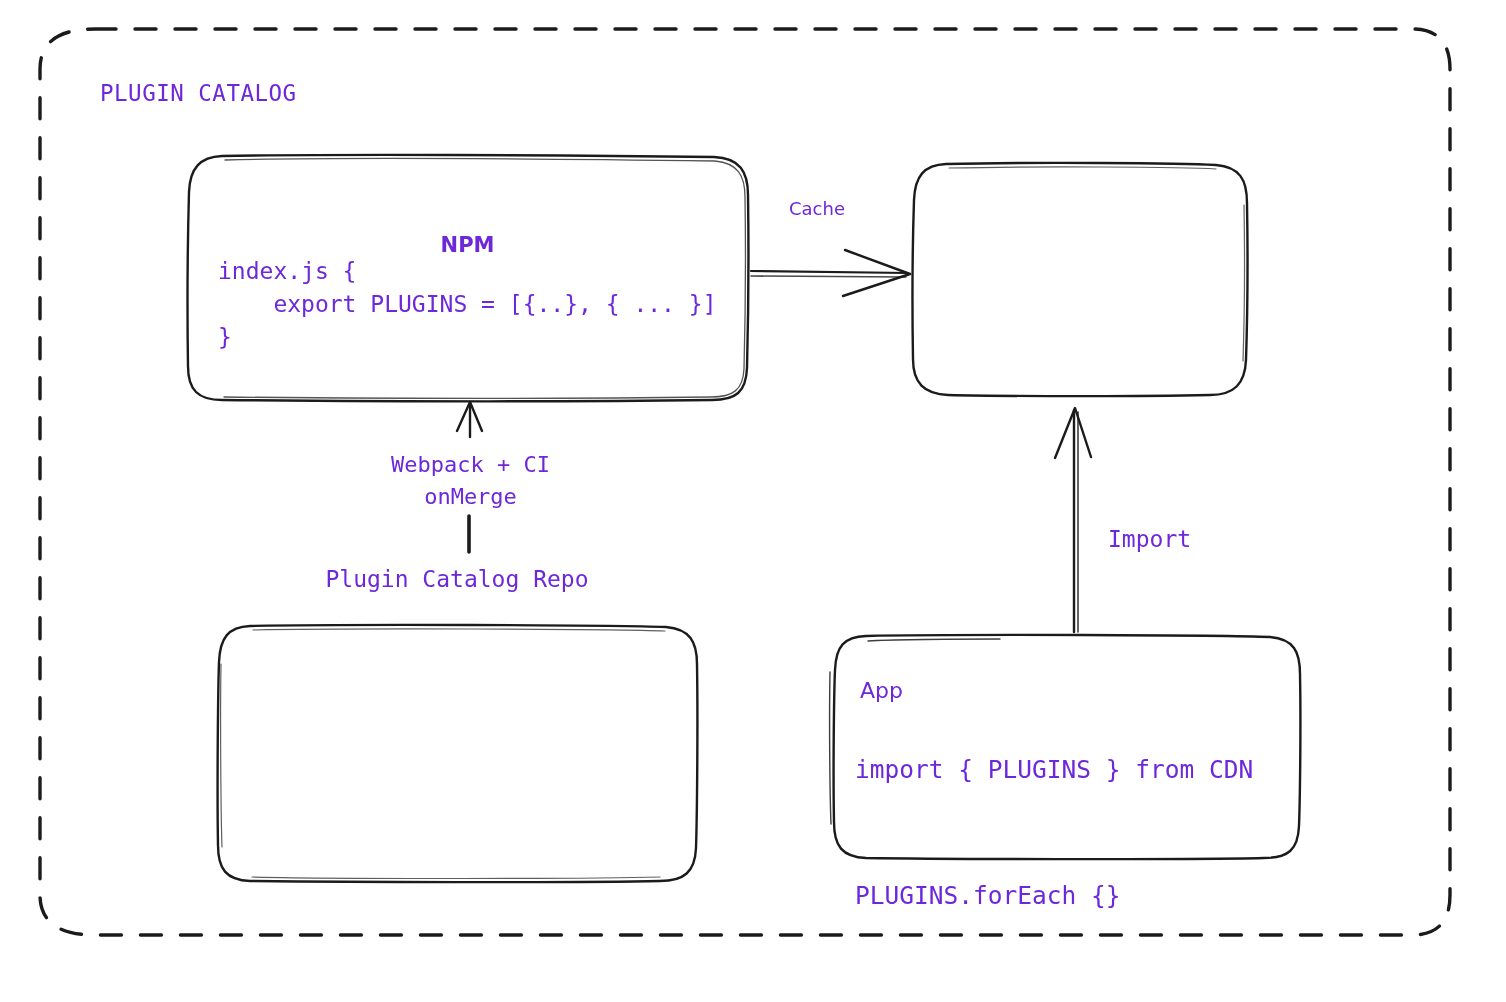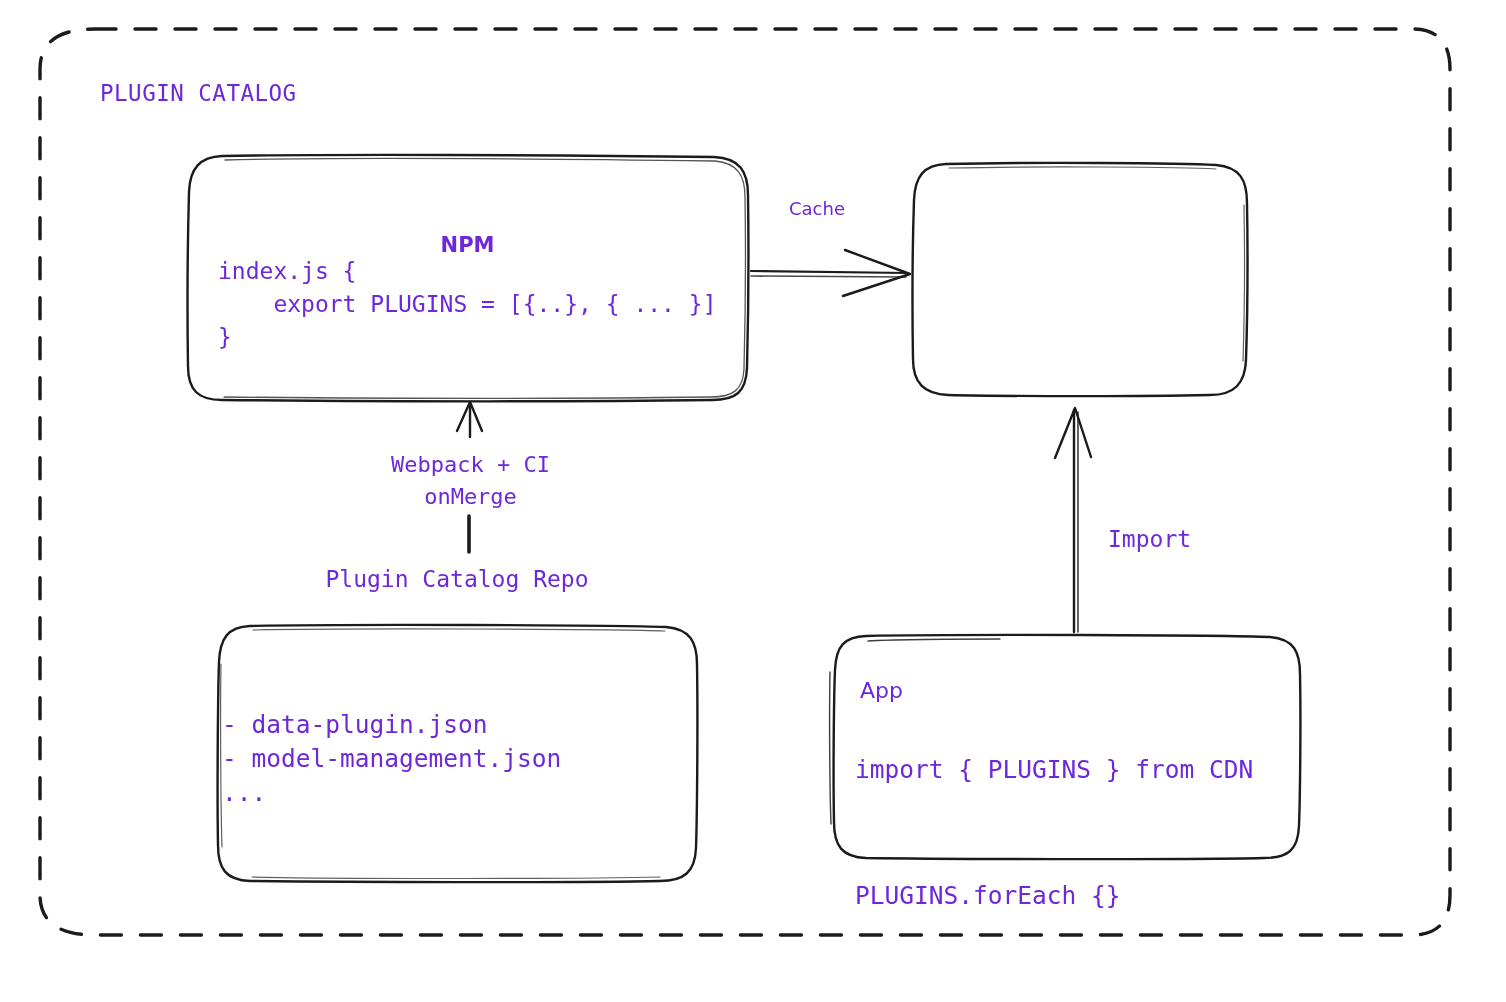--- a/index.html
+++ b/index.html
@@ -235,23 +235,20 @@
     export PLUGINS = [{..}, { ... }]
 }</div>
 
 
   <div class="txt sans" id="cache-label">Cache</div>
 
   <div class="txt mono" id="webpack-label">Webpack + CI
 onMerge</div>
 
   <div class="txt mono" id="repo-label">Plugin Catalog Repo</div>
-  <div class="txt mono" id="repo-list">- data-plugin.json
-- model-management.json
-...</div>
 
   <div class="txt mono" id="import-label">Import</div>
 
   <div class="txt sans" id="app-title">App</div>
   <div class="txt mono" id="app-code">import { PLUGINS } from CDN
 
 PLUGINS.forEach {}</div>
 
 </div>
 

